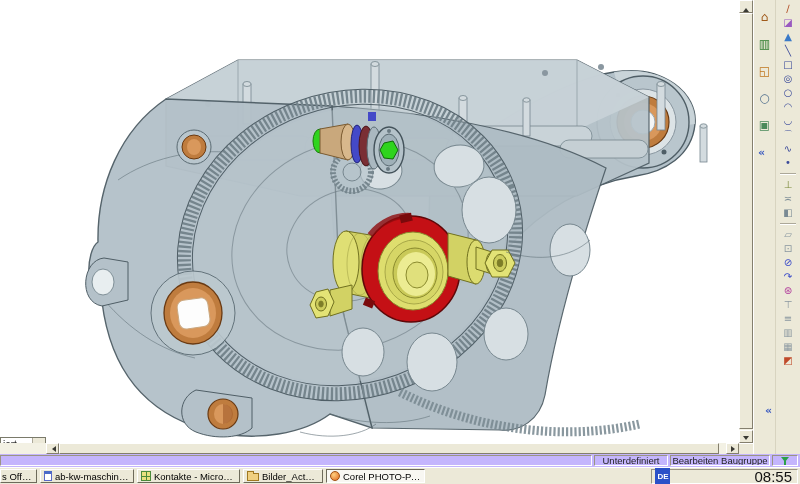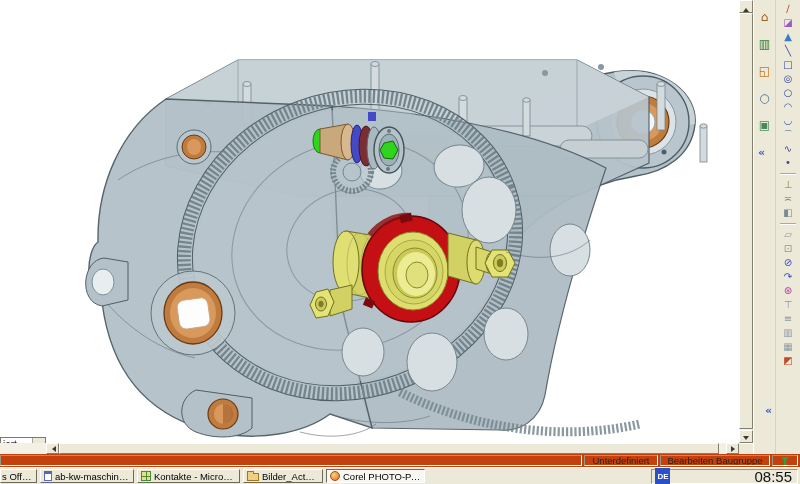--- a/index.html
+++ b/index.html
@@ -55,27 +55,27 @@
   #sk-col .tb-btn { height:14px; }
   .tb-glyph { font-family:"DejaVu Sans", sans-serif; font-size:12px; line-height:1; }
   #sk-col .tb-glyph { font-size:10px; }
   .tb-div { width:16px; height:0; border-top:1px solid #aca899; border-bottom:1px solid #fff;
     margin:3px 0; }
   .collapse { font-family:"DejaVu Sans", sans-serif; color:#3a5ac0; font-weight:bold;
     font-size:11px; margin-top:4px; cursor:pointer; }
 
   
   #status-bar { position:absolute; left:0; top:454px; width:800px; height:13px;
-    background:#c2410c; display:flex; gap:2px; align-items:stretch; padding:1px 2px 1px 0; }
+    background:#c4b5fd; display:flex; gap:2px; align-items:stretch; padding:1px 2px 1px 0; }
   .status-field { border:1px solid; border-color:#9a9584 #fff #fff #9a9584;
     font-size:9.5px; color:#222; display:flex; align-items:center; justify-content:center;
     white-space:nowrap; overflow:hidden; }
   #status-msg { flex:1; justify-content:flex-start; padding-left:4px; }
   #status-f1 { width:74px; }
-  #status-f2 { width:110px; }
+  #status-f2 { width:100px; }
   #status-filter { width:26px; }
   .funnel-icon { position:relative; width:0; height:0;
     border:4px solid transparent; border-top:5px solid #2aa04a; margin-top:1px; }
   .funnel-icon::after { content:""; position:absolute; left:-1px; top:-1px;
     width:2px; height:5px; background:#2aa04a; }
 
   
   #taskbar { position:absolute; left:0; top:467px; width:800px; height:17px;
     background:#ece9d8; border-top:1px solid #fff; display:flex; align-items:center;
     padding:1px 2px 1px 0; gap:3px; }

